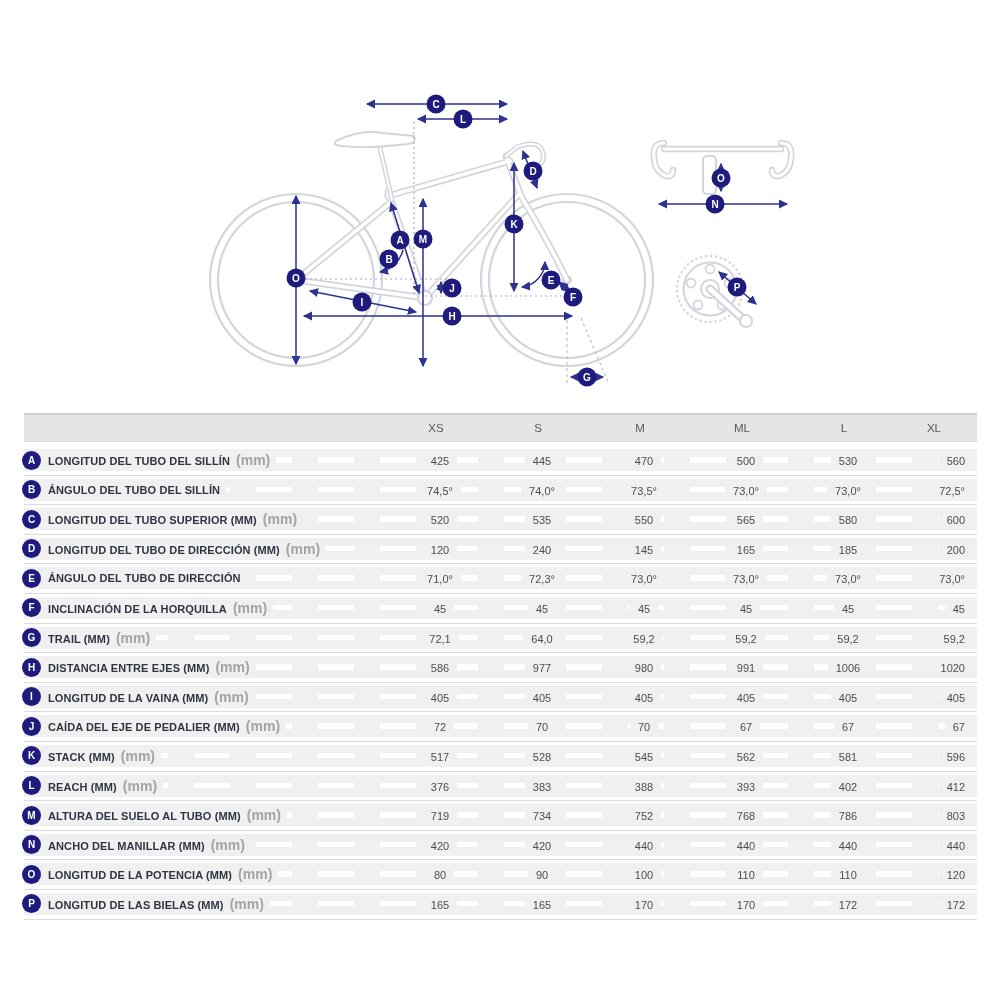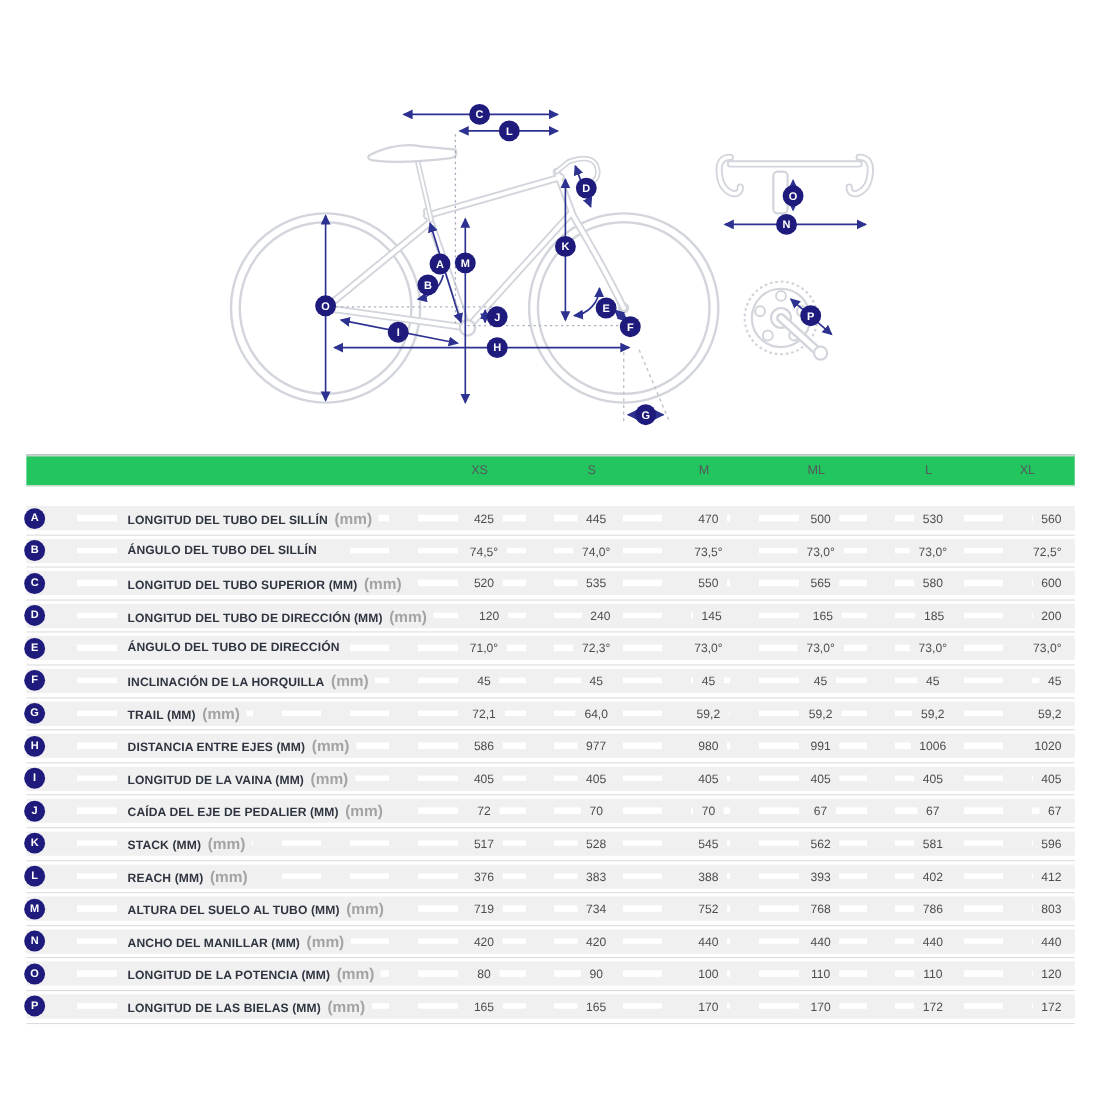--- a/index.html
+++ b/index.html
@@ -3,35 +3,35 @@
 <meta charset="utf-8">
 <style>
   html,body{margin:0;padding:0;background:#ffffff;}
   body{width:1000px;height:1000px;position:relative;font-family:"Liberation Sans",sans-serif;overflow:hidden;}
 
   
   .diagram{position:absolute;top:0;left:0;width:1000px;height:412px;}
 
   
   .geo-table{position:absolute;top:413px;left:24px;width:953px;}
-  .thead{display:flex;align-items:center;height:26px;background:#22c55e;
-         border-top:2px solid #cfcfcf;border-bottom:1px solid #dadada;margin-bottom:18px;}
+  .thead{display:flex;align-items:center;height:26px;background:#e5e5e5;
+         border-top:2px solid #cfcfcf;border-bottom:1px solid #dadada;margin-bottom:7px;}
   .thead .spacer{flex:1;}
   .hcol{width:102px;text-align:center;font-size:11.5px;color:#55585e;}
   .hcol.last{width:78px;padding-right:4px;}
 
   .trow{position:relative;display:flex;align-items:center;height:22px;background:#f0f0f1;margin-bottom:7.6px;}
   .trow::before{content:"";position:absolute;left:46px;right:6px;top:8px;height:5.5px;
         background:repeating-linear-gradient(90deg,#ffffff 0,#ffffff 36px,rgba(0,0,0,0) 36px,rgba(0,0,0,0) 62px);}
   .trow::after{content:"";position:absolute;left:0;right:0;bottom:-4.6px;height:1px;background:#dcdcdc;}
 
   .badge{position:absolute;left:-2px;top:1.5px;width:19px;height:19px;border-radius:50%;
          background:#1e1b7c;color:#ffffff;font-size:10px;font-weight:bold;
          display:flex;align-items:center;justify-content:center;z-index:2;}
-  .cell-label{flex:1;padding-left:92px;display:flex;align-items:baseline;z-index:1;position:relative;}
+  .cell-label{flex:1;padding-left:24px;display:flex;align-items:baseline;z-index:1;position:relative;}
   .cell-label .lbl{background:#f0f0f1;padding:2px 6px 2px 0;font-size:11px;font-weight:bold;color:#2f3540;letter-spacing:.1px;white-space:nowrap;}
   .cell-label .unit{background:#f0f0f1;padding:2px 6px 2px 0;font-size:14px;color:#a3a3a3;font-weight:bold;}
   .cell-val{width:102px;text-align:center;z-index:1;position:relative;}
   .cell-val span{background:#f0f0f1;padding:2px 8px;font-size:11px;color:#4d4d4d;}
   .cell-val.last{width:78px;text-align:right;}
   .cell-val.last span{padding-right:12px;}
 </style>
 </head>
 <body>
 

